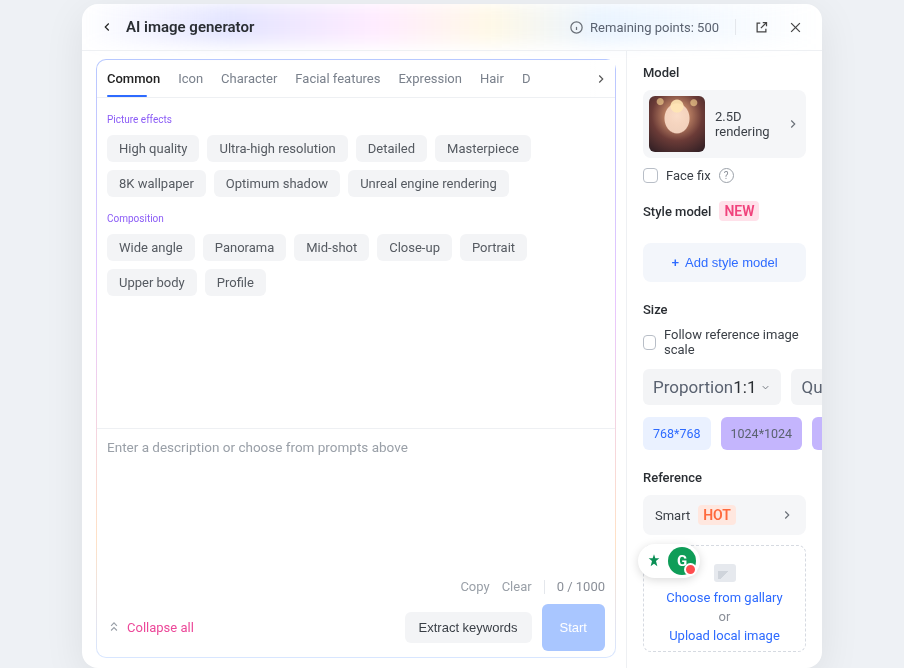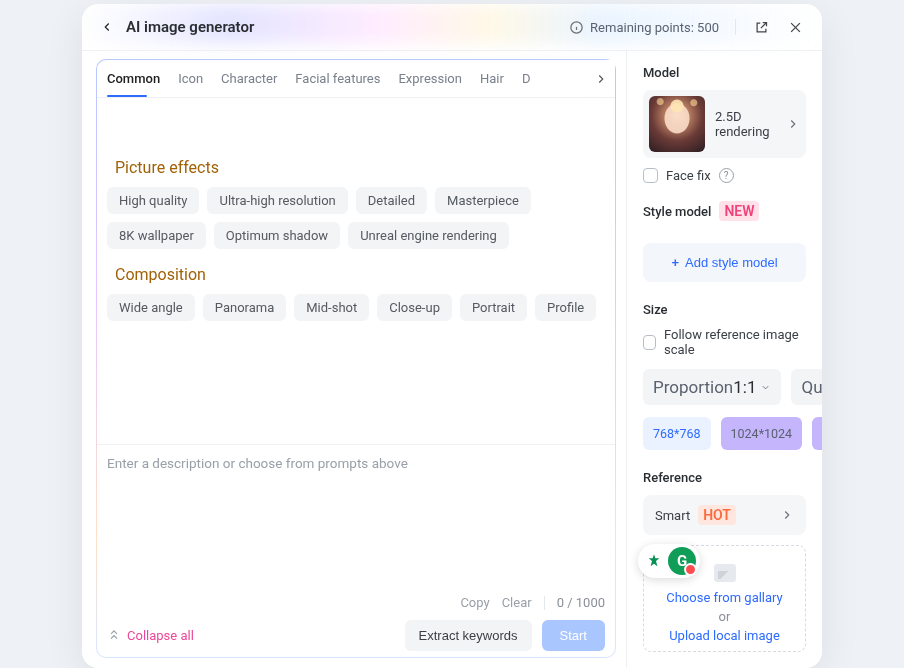--- a/index.html
+++ b/index.html
@@ -60,21 +60,20 @@
     flex-direction:column;
     min-height:0;
   }
   .prompt-inner {
     background:#fff;
     border-radius:9px;
     flex:1;
     display:flex;
     flex-direction:column;
     min-height:0;
-    gap:44px;
   }
   .tabs {
     display:flex;
     align-items:center;
     border-bottom:1px solid #eef0f3;
     padding: 0 10px;
     position:relative;
     overflow:hidden;
     height:38px;
   }
@@ -103,23 +102,23 @@
     background:linear-gradient(90deg, rgba(255,255,255,0) 0%, #fff 40%);
     color:#555;
     cursor:pointer;
   }
   .tag-area {
     flex:1;
     overflow-y:auto;
     padding: 10px 10px 0 10px;
   }
   .group-title {
-    font-size:16px;
-    color:#a16207;
-    margin: 6px 0 10px 8px;
+    font-size:10px;
+    color:#8b5cf6;
+    margin: 6px 0 10px 0;
   }
   .chips { display:flex; flex-wrap:wrap; gap:8px; margin-bottom:16px; }
   .chip {
     background:#f3f4f6;
     color:#555a61;
     font-size:13px;
     padding:6px 12px;
     border-radius:6px;
     cursor:pointer;
   }
@@ -155,21 +154,21 @@
     display:flex; align-items:flex-start; gap:6px;
     color:#ec4899; font-size:13px; cursor:pointer;
   }
   .spacer { flex:1; }
   .ext-btn {
     background:#f3f4f6; color:#3a3f46; font-size:13px;
     padding:8px 14px; border-radius:6px; border:none; cursor:pointer;
   }
   .start-btn {
     background:#a9c6ff; color:#fff; font-size:13px; font-weight:500;
-    padding:8px 18px; border-radius:6px; border:none; cursor:pointer;
+    padding:16px 18px; border-radius:6px; border:none; cursor:pointer;
   }
 
   .right {
     width:196px;
     border-left:1px solid #eef0f3;
     padding:14px 16px 0 16px;
     overflow-y:auto;
     font-size:13px;
     color:#3a3f46;
   }
@@ -332,20 +331,21 @@
               <div class="chip">Unreal engine rendering</div>
             </div>
 
             <div class="group-title">Composition</div>
             <div class="chips">
               <div class="chip">Wide angle</div>
               <div class="chip">Panorama</div>
               <div class="chip">Mid-shot</div>
               <div class="chip">Close-up</div>
               <div class="chip">Portrait</div>
+              <div class="chip">Upper body</div>
               <div class="chip">Profile</div>
             </div>
           </div>
 
           <div class="desc-area">
             <div class="desc-placeholder">Enter a description or choose from prompts above</div>
             <div class="desc-row1">
               <span class="link">Copy</span>
               <span class="link">Clear</span>
               <div class="vline2"></div>

